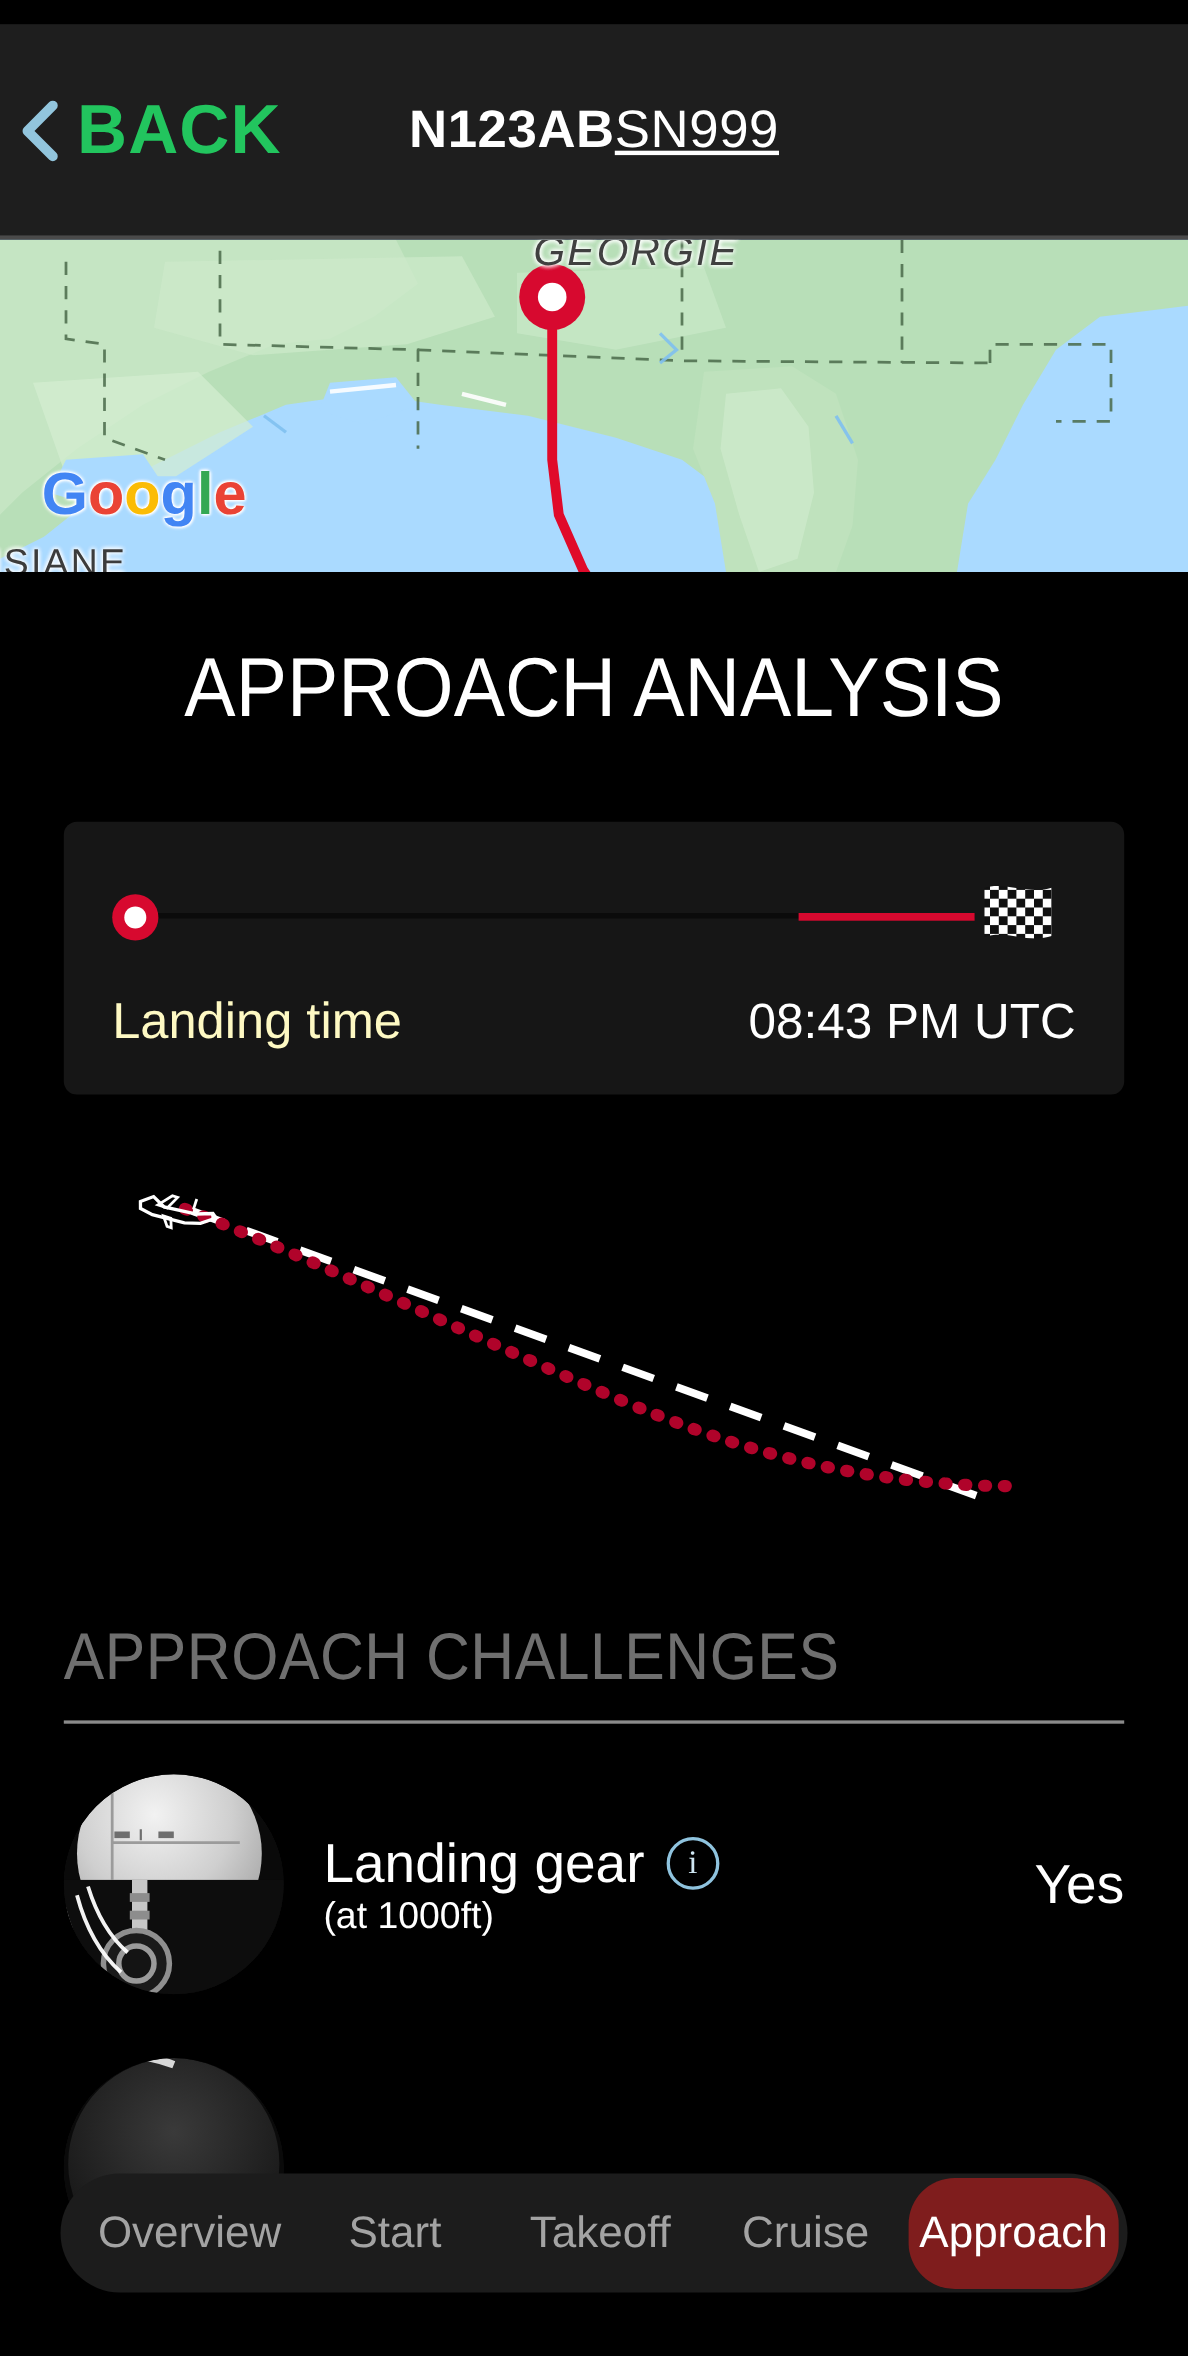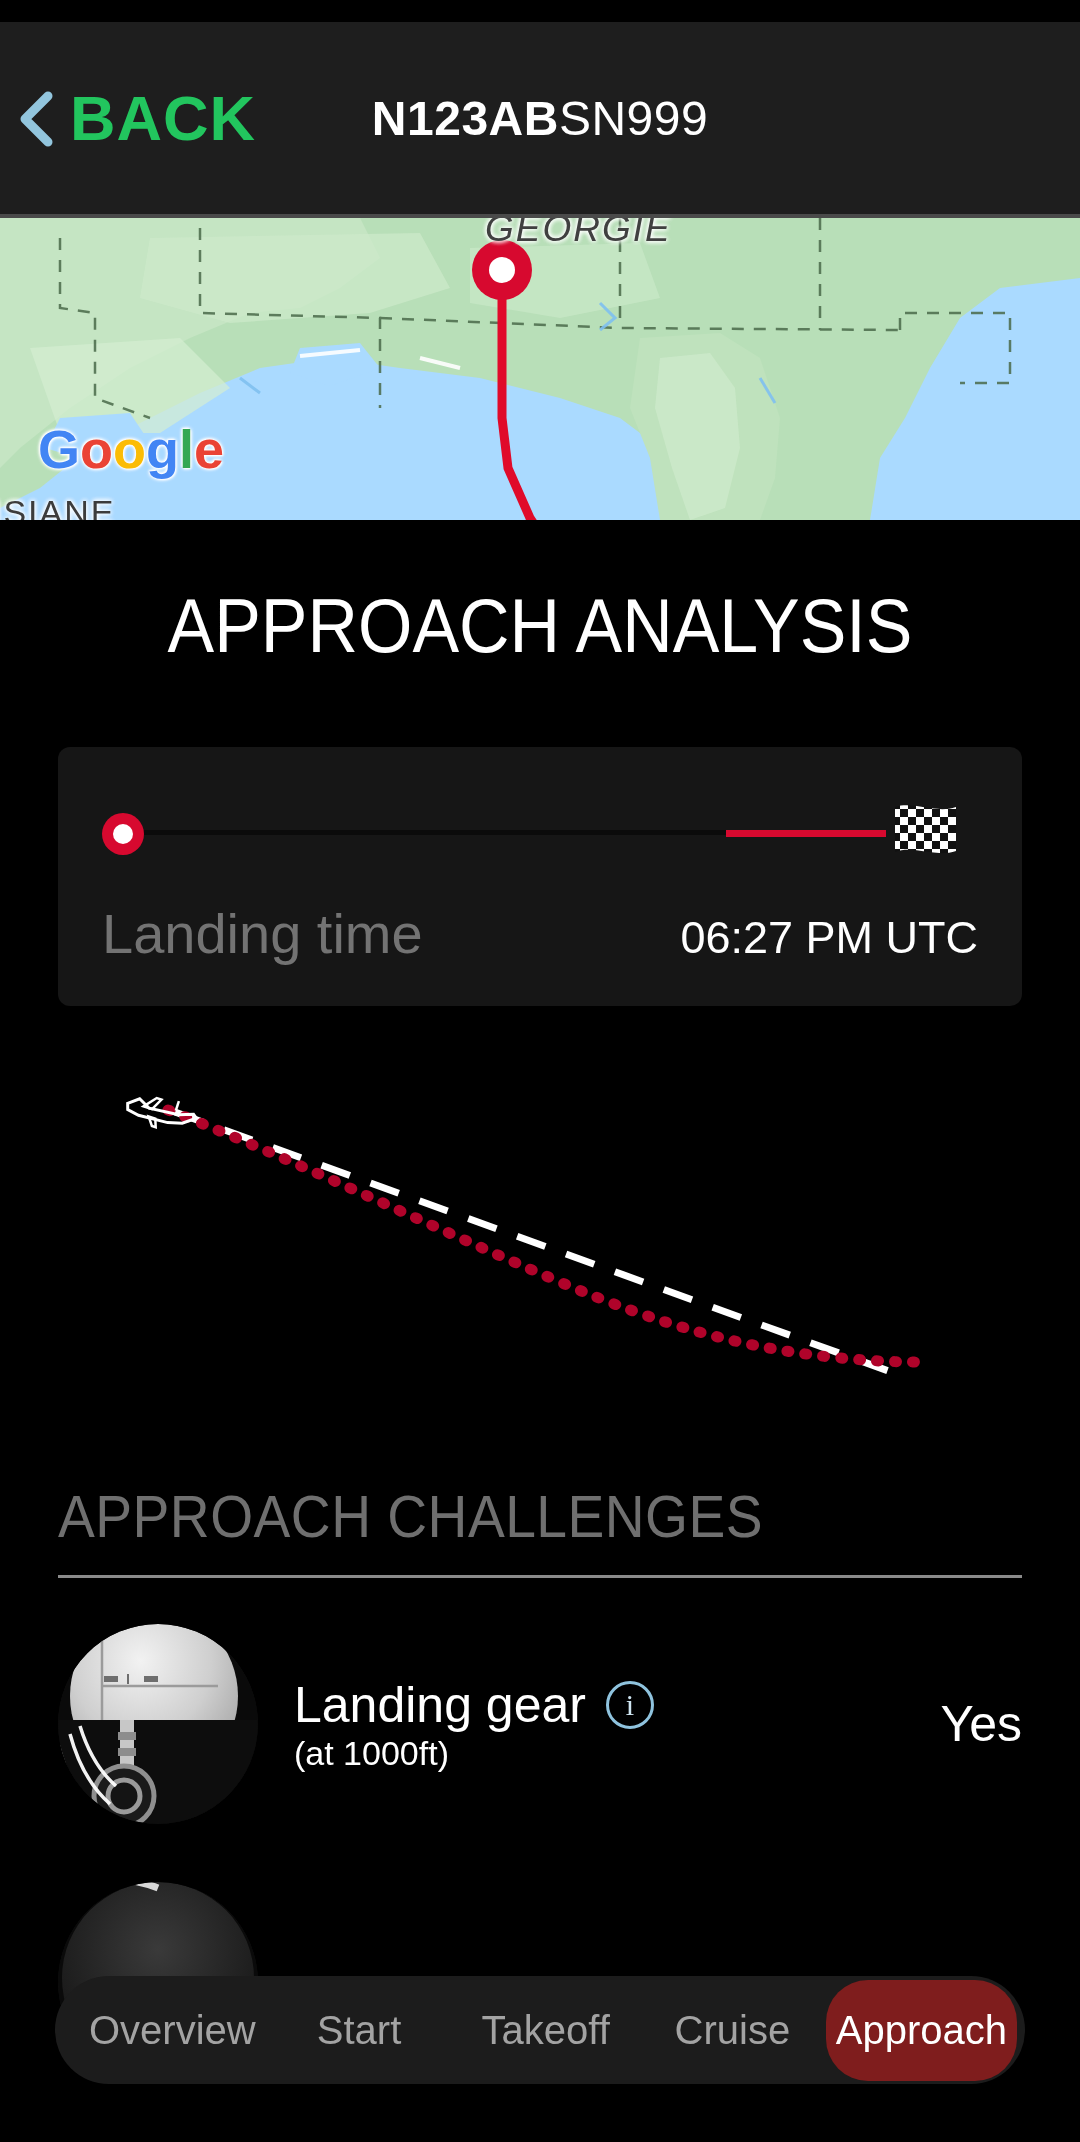--- a/index.html
+++ b/index.html
@@ -31,21 +31,21 @@
   .back-label {
     color:#22c55e; font-size:63px; letter-spacing:1px;
     font-weight:700;
   }
   .header-title {
     position:absolute; left:0; right:0; text-align:center;
     pointer-events:none;
     white-space:nowrap;
   }
   .tail-no { color:#fff; font-size:48px; font-weight:700; letter-spacing:0.5px; }
-  .serial-no { color:#fff; font-size:48px; font-weight:400; letter-spacing:0.5px; }
+  .serial-no { color:#fff; font-size:48px; font-weight:400; letter-spacing:0.5px; text-decoration:underline;}
 
   
   .map {
     position:relative; width:1080px; height:302px;
     background:#aadaff; overflow:hidden;
   }
   .map svg { position:absolute; top:0; left:0; }
   .google-logo {
     position:absolute; left:38px; top:437px;
     font-size:0;
@@ -94,21 +94,21 @@
     display:flex; align-items:center; justify-content:center;
   }
   .start-dot i {
     width:20px; height:20px; border-radius:50%; background:#fff; display:block;
   }
   .flag-end { position:absolute; right:0; top:0; }
   .card-labels {
     display:flex; justify-content:space-between; align-items:baseline;
     margin-top:38px;
   }
-  .card-label { color:#737373; font-size:56px; font-weight:400; }
+  .card-label { color:#fef9c3; font-size:46px; font-weight:400; }
   .card-value { color:#fff; font-size:45px; font-weight:400; }
 
   
   .chart-wrap { position:relative; height:420px; margin-top:26px; }
   .chart-wrap svg { position:absolute; left:0; top:0; }
 
   
   .section {
     margin:30px 58px 0 58px;
   }
@@ -268,21 +268,21 @@
                 <rect width="8" height="8" fill="#111111"></rect>
                 <rect x="8" y="8" width="8" height="8" fill="#111111"></rect>
               </pattern>
             </defs>
             <path d="M3,6 C22,0 44,13 64,6 L64,50 C44,57 22,44 3,51 Z" fill="url(#chk2)"></path>
           </svg>
         </div>
       </div>
       <div class="card-labels">
         <span class="card-label">Landing time</span>
-        <span class="card-value">06:27 PM UTC</span>
+        <span class="card-value">08:43 PM UTC</span>
       </div>
     </div>
 
     <div class="chart-wrap">
       <svg width="1080" height="420" viewBox="0 0 1080 420">
 
         <path d="M175,80 L905,345" stroke="#ffffff" stroke-width="7" fill="none" stroke-dasharray="30,22" stroke-linecap="butt"></path>
 
         <path d="M168,78 C300,130 420,190 560,250 C660,293 740,315 830,325 C880,330 905,330 920,330" stroke="#b0032a" stroke-width="11" fill="none" stroke-dasharray="2,16" stroke-linecap="round"></path>
 

